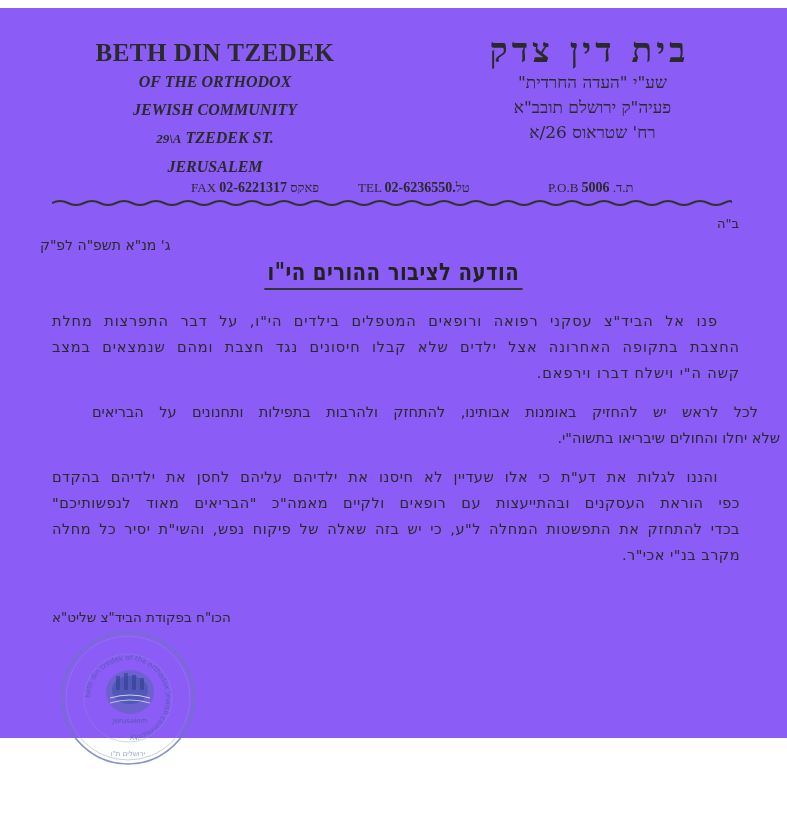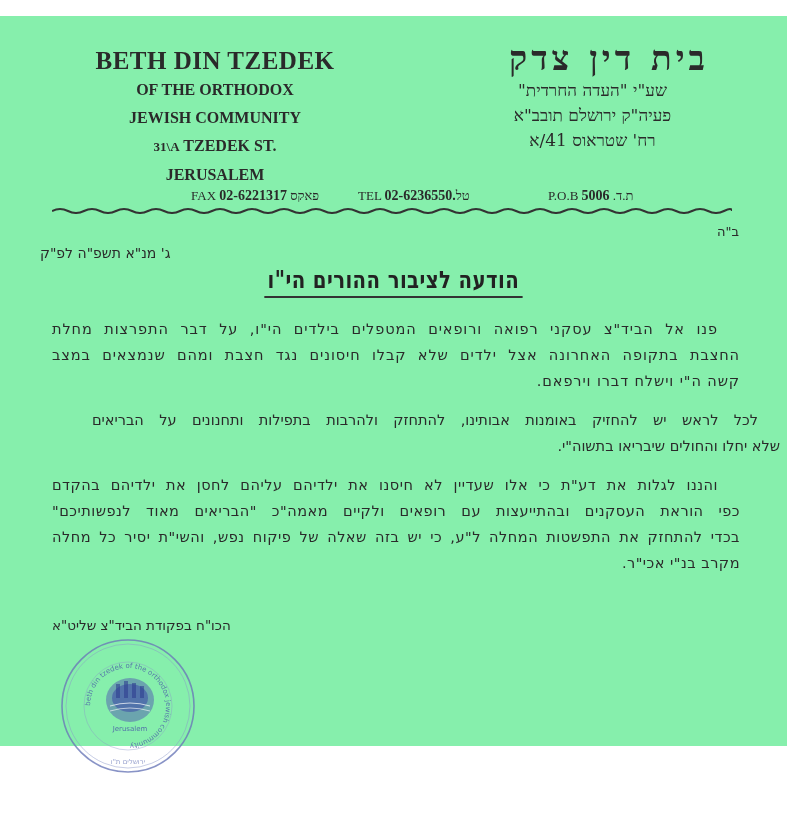--- a/index.html
+++ b/index.html
@@ -1,27 +1,27 @@
 <!DOCTYPE html>
 <html><head>
   <meta charset="utf-8">
   <style>
     html, body { margin: 0; padding: 0; background: #ffffff; }
     body { width: 787px; height: 819px; position: relative; overflow: hidden; color: #222; }
-    .page { position: absolute; left: 0; top: 16px; width: 787px; height: 730px; background: #86efac; }
+    .page { position: absolute; left: 0; top: 8px; width: 787px; height: 730px; background: #8b5cf6; }
 
     
     .en-block { position: absolute; left: 70px; top: 30px; width: 290px; text-align: center; font-family: "Liberation Serif", "DejaVu Serif", serif; font-weight: bold; color: #2a2a2a; }
     .en-title { font-size: 25px; letter-spacing: 0.5px; line-height: 30px; }
-    .en-line { font-size: 16px; line-height: 28px; }
+    .en-line { font-size: 16px; line-height: 28px; font-style: italic; }
     .en-line.addr .num { font-size: 13px; }
 
     
     .he-block { position: absolute; left: 470px; top: 22px; width: 245px; text-align: center; direction: rtl; font-family: "DejaVu Serif", "Liberation Serif", serif; color: #2a2a2a; }
-    .he-title { font-size: 34px; font-weight: bold; letter-spacing: 4px; line-height: 40px; text-align: right; padding-right: 6px; }
+    .he-title { font-size: 34px; font-weight: bold; letter-spacing: 4px; line-height: 40px; padding-right: 6px; }
     .he-line { font-size: 17px; line-height: 25px; }
 
     .contact { position: absolute; top: 172px; font-family: "Liberation Serif", serif; font-size: 13px; color: #2a2a2a; white-space: nowrap; }
     .contact .num { font-weight: bold; font-size: 14px; }
     .fax { left: 155px; margin-left: 36px; }
     .tel { left: 358px; }
     .pob { left: 548px; }
 
     .divider { position: absolute; left: 52px; top: 190px; width: 680px; height: 8px; }
 
@@ -48,31 +48,31 @@
 </head>
 <body>
 
 <div class="page">
 
   <div class="en-block">
     <div class="en-title">BETH  DIN  TZEDEK</div>
     <div class="en-line">OF THE ORTHODOX</div>
     <div class="en-line">JEWISH COMMUNITY</div>
     <div class="en-line addr">
-      <span class="num">31\A</span>
+      <span class="num">29\A</span>
       <span>TZEDEK  ST.</span>
     </div>
     <div class="en-line">JERUSALEM</div>
   </div>
 
   <div class="he-block">
     <div class="he-title">בית דין צדק</div>
     <div class="he-line">שע"י "העדה החרדית"</div>
     <div class="he-line">פעיה"ק ירושלם תובב"א</div>
-    <div class="he-line">רח' שטראוס 41/א</div>
+    <div class="he-line">רח' שטראוס 26/א</div>
   </div>
 
   <div class="contact fax">
     <span>FAX</span>
     <span class="num">02-6221317</span>
     <span>פאקס</span>
   </div>
   <div class="contact tel">
     <span>TEL</span>
     <span class="num">02-6236550.</span><span>טל</span>

